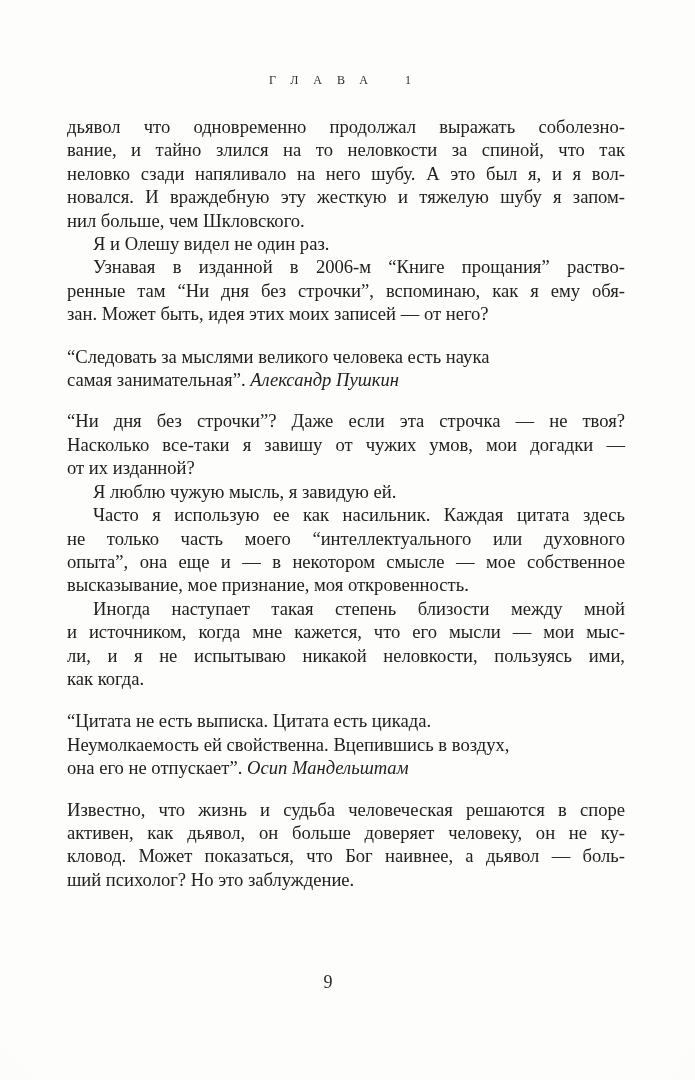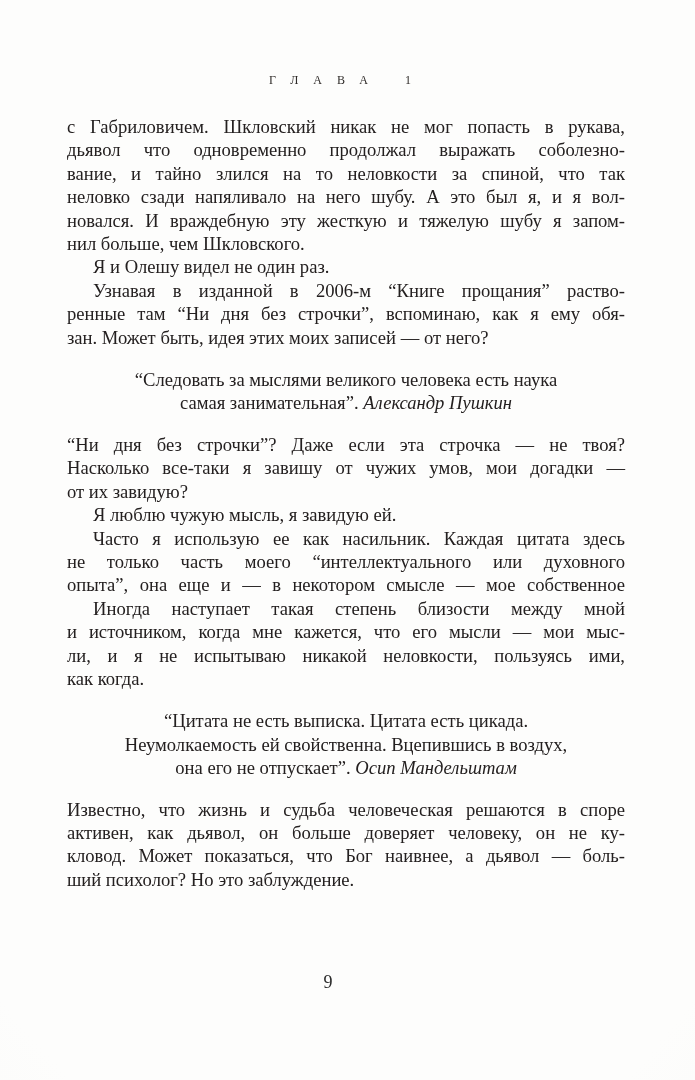--- a/index.html
+++ b/index.html
@@ -61,21 +61,21 @@
   }
   .line.indent {
     text-indent: 26px;
   }
   
   .quote {
     margin: 19px 0 18px 0;
     text-align: right;
   }
   .qline {
-    text-align: center;
+    text-align: left;
   }
   .attr {
     font-style: italic;
   }
   .page-number {
     position: absolute;
     top: 972px;
     left: 49px;
     width: 558px;
     text-align: center;
@@ -87,21 +87,20 @@
 <body>
 
 <div class="page">
 
   <div class="chapter-header">
     <span class="chapter-word">ГЛАВА</span><span class="chapter-num">1</span>
   </div>
 
   <div class="text-column" id="text-column">
       <div class="paragraph">
-        <div class="line just">с Габриловичем. Шкловский никак не мог попасть в рукава,</div>
         <div class="line just">дьявол что одновременно продолжал выражать соболезно-</div>
         <div class="line just">вание, и тайно злился на то неловкости за спиной, что так</div>
         <div class="line just">неловко сзади напяливало на него шубу. А это был я, и я вол-</div>
         <div class="line just">новался. И враждебную эту жесткую и тяжелую шубу я запом-</div>
         <div class="line">нил больше, чем Шкловского.</div>
       </div>
       <div class="paragraph">
         <div class="line indent">Я и Олешу видел не один раз.</div>
       </div>
       <div class="paragraph">
@@ -109,29 +108,30 @@
         <div class="line just">ренные там “Ни дня без строчки”, вспоминаю, как я ему обя-</div>
         <div class="line">зан. Может быть, идея этих моих записей — от него?</div>
       </div>
       <div class="quote">
         <div class="qline">“Следовать за мыслями великого человека есть наука</div>
         <div class="qline"><span>самая занимательная”.</span> <span class="attr">Александр Пушкин</span></div>
       </div>
       <div class="paragraph">
         <div class="line just">“Ни дня без строчки”? Даже если эта строчка — не твоя?</div>
         <div class="line just">Насколько все-таки я завишу от чужих умов, мои догадки —</div>
-        <div class="line">от их завидую?</div>
+        <div class="line">от их изданной?</div>
       </div>
       <div class="paragraph">
         <div class="line indent">Я люблю чужую мысль, я завидую ей.</div>
       </div>
       <div class="paragraph">
         <div class="line just indent">Часто я использую ее как насильник. Каждая цитата здесь</div>
         <div class="line just">не только часть моего “интеллектуального или духовного</div>
         <div class="line just">опыта”, она еще и — в некотором смысле — мое собственное</div>
+        <div class="line">высказывание, мое признание, моя откровенность.</div>
       </div>
       <div class="paragraph">
         <div class="line just indent">Иногда наступает такая степень близости между мной</div>
         <div class="line just">и источником, когда мне кажется, что его мысли — мои мыс-</div>
         <div class="line just">ли, и я не испытываю никакой неловкости, пользуясь ими,</div>
         <div class="line">как когда.</div>
       </div>
       <div class="quote">
         <div class="qline">“Цитата не есть выписка. Цитата есть цикада.</div>
         <div class="qline">Неумолкаемость ей свойственна. Вцепившись в воздух,</div>

